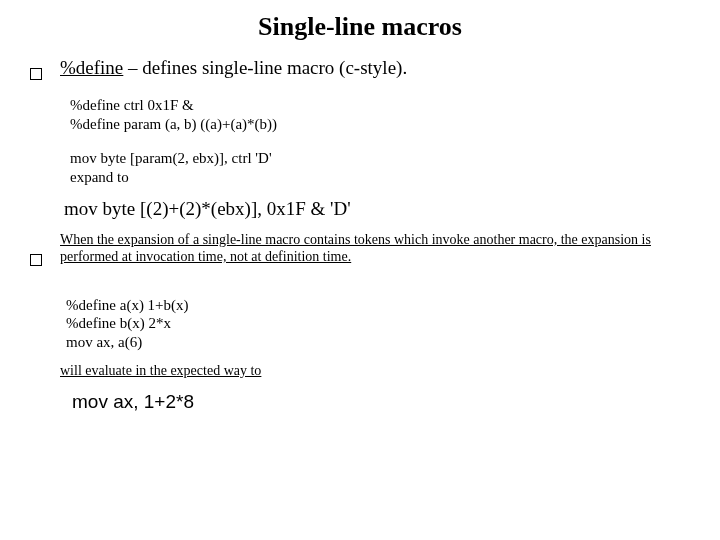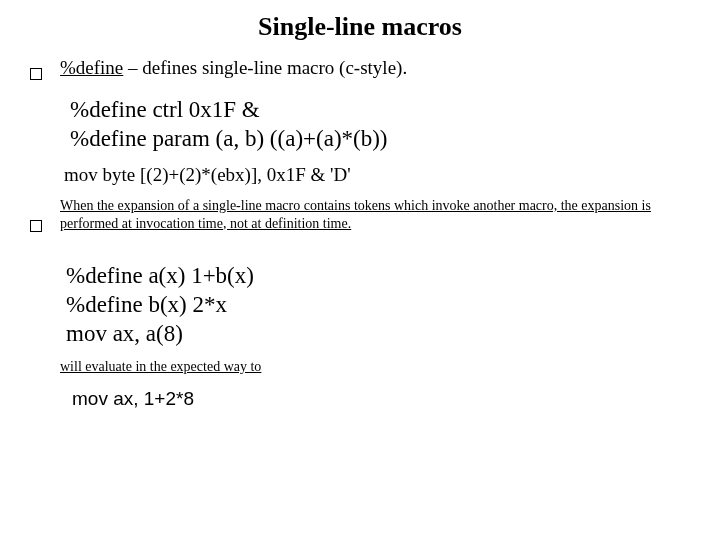--- a/index.html
+++ b/index.html
@@ -37,21 +37,21 @@
     margin-top: 5px;
     margin-left: 0px;
     flex: 0 0 auto;
   }
   .bullet-text {
     font-size: 19px;
     line-height: 1.25;
     margin-left: 18px;
   }
   .code-block {
-    font-size: 23px;
+    font-size: 15px;
     line-height: 1.25;
     margin-left: 40px;
     margin-top: 16px;
     margin-bottom: 10px;
   }
   .code-block2 {
     font-size: 19px;
     line-height: 1.25;
     margin-left: 34px;
     margin-top: 6px;
@@ -82,33 +82,37 @@
     <div class="bullet-text">
       <span class="u">%define</span><span> – defines single-line macro (c-style).</span>
     </div>
   </div>
 
   <div class="code-block">
     <div>%define ctrl 0x1F &amp;</div>
     <div>%define param (a, b) ((a)+(a)*(b))</div>
   </div>
 
+  <div class="code-block">
+    <div>mov byte [param(2, ebx)], ctrl 'D'</div>
+    <div>expand to</div>
+  </div>
 
   <div class="code-block2">mov byte [(2)+(2)*(ebx)], 0x1F &amp; 'D'</div>
 
   <div class="bullet-row">
     <div class="bullet"></div>
     <div class="bullet-text para-text">When the expansion of a single-line macro contains tokens which invoke another macro, the expansion is performed at invocation time, not at definition time.</div>
   </div>
 
   <div class="spacer"></div>
 
   <div class="code-block" style="margin-left:36px;">
     <div>%define a(x) 1+b(x)</div>
     <div>%define b(x) 2*x</div>
-    <div>mov ax, a(8)</div>
+    <div>mov ax, a(6)</div>
   </div>
 
   <div class="para-text" style="margin-left:30px; margin-bottom:12px;">will evaluate in the expected way to</div>
 
   <div class="result-line">mov ax, 1+2*8</div>
 
 </div>
 
 </body></html>

